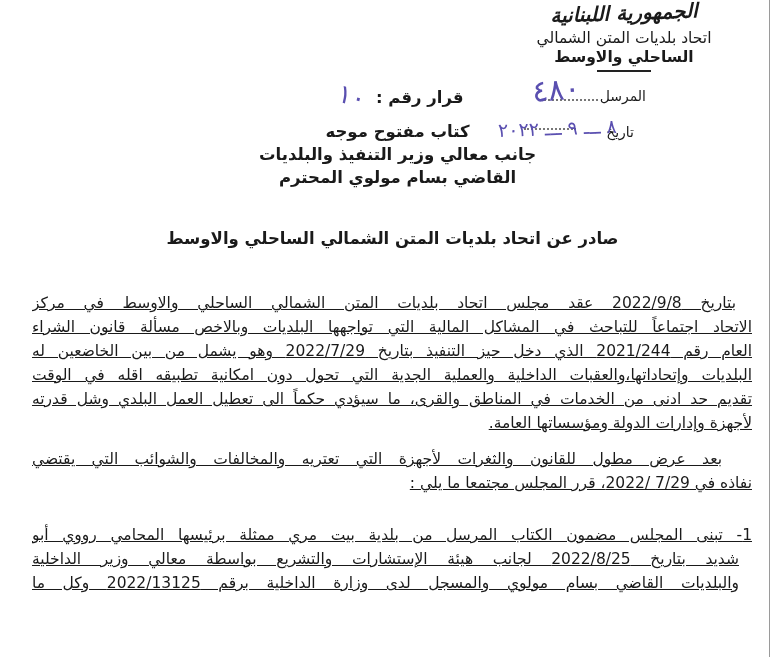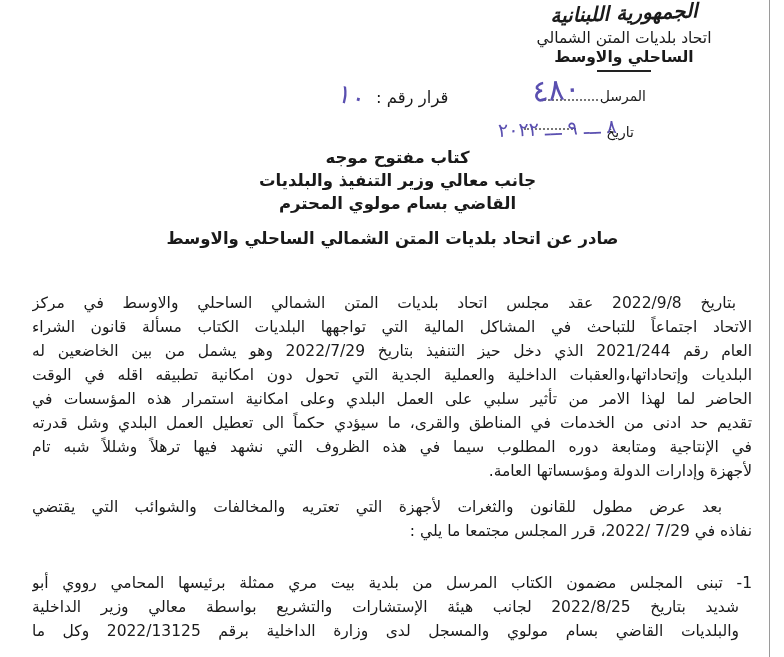--- a/index.html
+++ b/index.html
@@ -11,44 +11,44 @@
 
   
   .header-block{position:absolute;top:1px;right:14px;width:292px;text-align:center;direction:rtl;}
   .h-calli{font-size:20px;font-weight:bold;font-style:italic;transform:rotate(-2deg);letter-spacing:1px;}
   .h-line2{font-size:15.5px;font-weight:normal;margin-top:4px;}
   .h-line3{font-size:15.5px;font-weight:bold;margin-top:1px;}
   .h-rule{width:54px;border-top:2px solid #222;margin:4px auto 0;}
 
   
   .decision-row{position:absolute;top:88px;left:338px;direction:rtl;display:flex;gap:10px;align-items:flex-start;}
-  .dec-label{font-weight:normal;font-size:16.5px;}
+  .dec-label{font-weight:bold;font-size:16.5px;}
   .ink{color:#5a4fb0;}
   .ink-decision{display:inline-block;font-size:26px;line-height:20px;transform:rotate(14deg);margin-top:-2px;}
 
   
   .adad-row{position:absolute;top:88px;right:138px;direction:rtl;display:flex;align-items:flex-end;font-size:14px;}
   .date-row{position:absolute;top:124px;right:150px;direction:rtl;display:flex;align-items:flex-start;font-size:14px;gap:28px;}
   .small-label{white-space:nowrap;}
   .leader{display:inline-block;height:4px;border-bottom:2px dotted #777;margin:0 2px 3px 0;}
   .leader-num{width:58px;}
   .leader-date{width:52px;}
   .ink-number{position:absolute;left:-8px;top:-16px;font-size:30px;transform:rotate(-5deg);direction:ltr;}
   .ink-date{position:absolute;left:-26px;top:-7px;font-size:19px;transform:rotate(-2deg);direction:rtl;white-space:nowrap;}
 
   
-  .center-block{position:absolute;top:146px;left:215px;width:365px;text-align:center;direction:rtl;
+  .center-block{position:absolute;top:120px;left:215px;width:365px;text-align:center;direction:rtl;
     font-weight:bold;font-size:16.5px;line-height:23px;}
   .issuer-line{position:absolute;top:229px;left:120px;width:545px;text-align:center;direction:rtl;
     font-weight:bold;font-size:16.5px;}
 
   
   .body{position:absolute;top:291px;left:32px;right:32px;direction:rtl;font-size:15.5px;}
   .ln{height:24px;line-height:24px;white-space:nowrap;overflow:hidden;
-      text-align:justify;text-align-last:justify;}
+      text-align:justify;text-align-last:justify;text-decoration:underline;}
   .ln-end{text-align:center;text-align-last:right;}
   .indent-1{padding-right:16px;}
   .indent-2{padding-right:30px;}
   .hang{padding-right:13px;}
   .p2{margin-top:12px;}
   .item1{margin-top:28px;}
 </style>
 </head>
 <body>
 
@@ -85,26 +85,24 @@
     <div>جانب معالي وزير التنفيذ والبلديات</div>
     <div>القاضي بسام مولوي المحترم</div>
   </div>
 
   <div class="issuer-line">صادر عن اتحاد بلديات المتن الشمالي الساحلي والاوسط</div>
 
   <div class="body">
 
     <div class="para">
       <div class="ln indent-1">بتاريخ 2022/9/8 عقد مجلس اتحاد بلديات المتن الشمالي الساحلي والاوسط  في مركز</div>
-      <div class="ln">الاتحاد اجتماعاً للتباحث في المشاكل المالية التي تواجهها البلديات الكتاب مسألة قانون الشراء</div>
+      <div class="ln">الاتحاد اجتماعاً للتباحث في المشاكل المالية التي تواجهها البلديات وبالاخص مسألة قانون الشراء</div>
       <div class="ln">العام رقم 2021/244 الذي دخل حيز التنفيذ بتاريخ 2022/7/29 وهو يشمل من بين الخاضعين له</div>
       <div class="ln">البلديات وإتحاداتها،والعقبات الداخلية والعملية الجدية التي تحول دون امكانية تطبيقه اقله في الوقت</div>
-      <div class="ln">الحاضر لما لهذا الامر من تأثير سلبي على العمل البلدي وعلى امكانية استمرار هذه المؤسسات في</div>
       <div class="ln">تقديم حد ادنى من الخدمات في المناطق والقرى، ما سيؤدي حكماً الى تعطيل العمل البلدي وشل قدرته</div>
-      <div class="ln">في الإنتاجية ومتابعة دوره المطلوب سيما في هذه الظروف التي نشهد فيها ترهلاً وشللاً شبه تام</div>
       <div class="ln ln-end">لأجهزة وإدارات الدولة ومؤسساتها العامة.</div>
     </div>
 
     <div class="para p2">
       <div class="ln indent-2">بعد عرض مطول للقانون والثغرات لأجهزة التي تعتريه والمخالفات والشوائب التي يقتضي</div>
       <div class="ln ln-end">نفاذه في 7/29 /2022، قرر المجلس مجتمعا ما يلي :</div>
     </div>
 
     <div class="para item1">
       <div class="ln">1- تبنى المجلس مضمون الكتاب المرسل من بلدية بيت مري ممثلة برئيسها المحامي رووي أبو</div>

